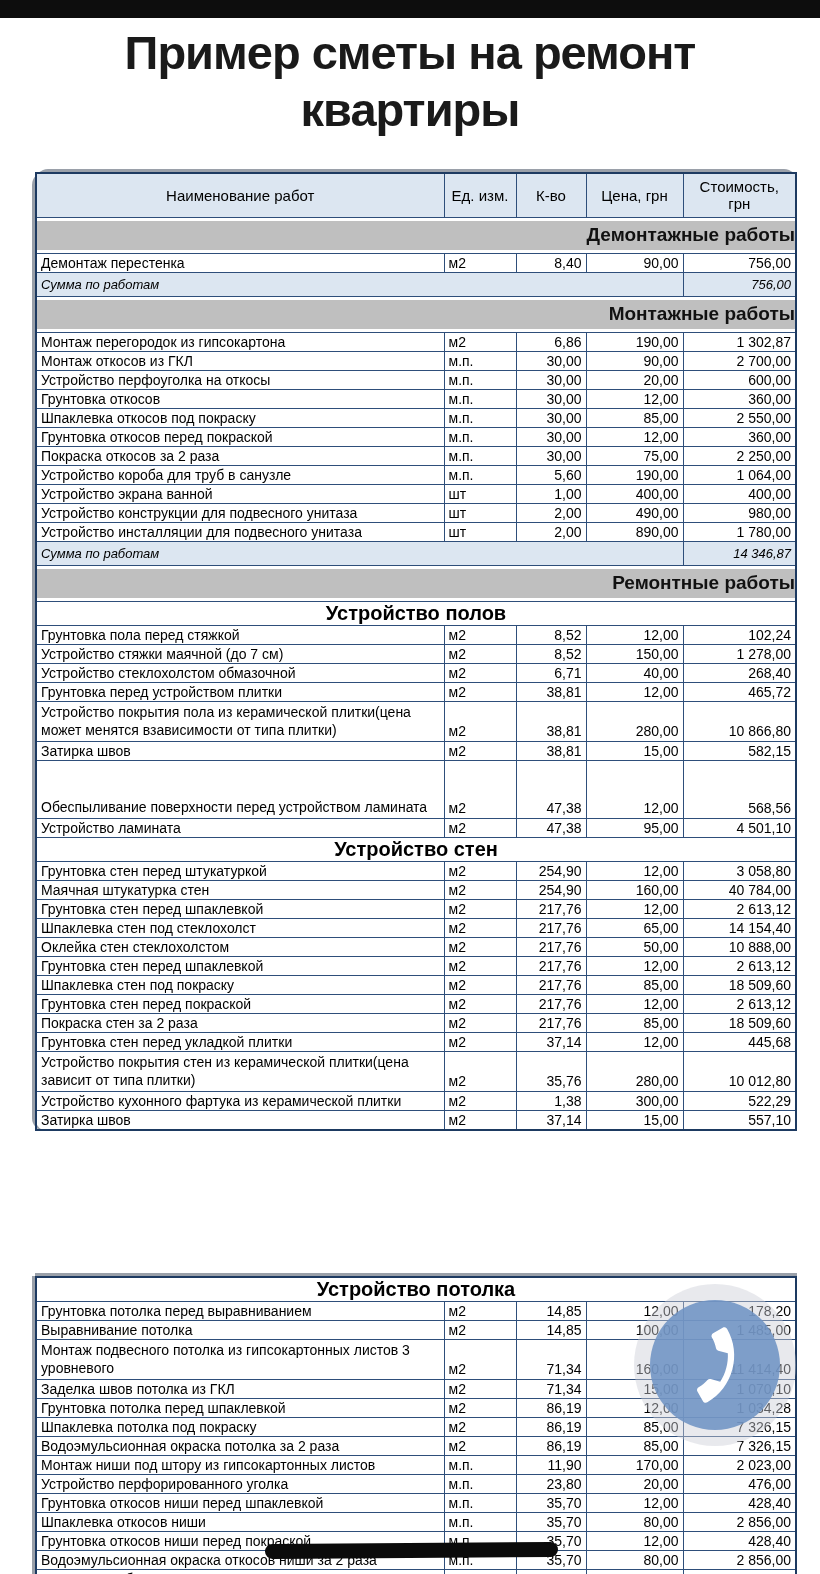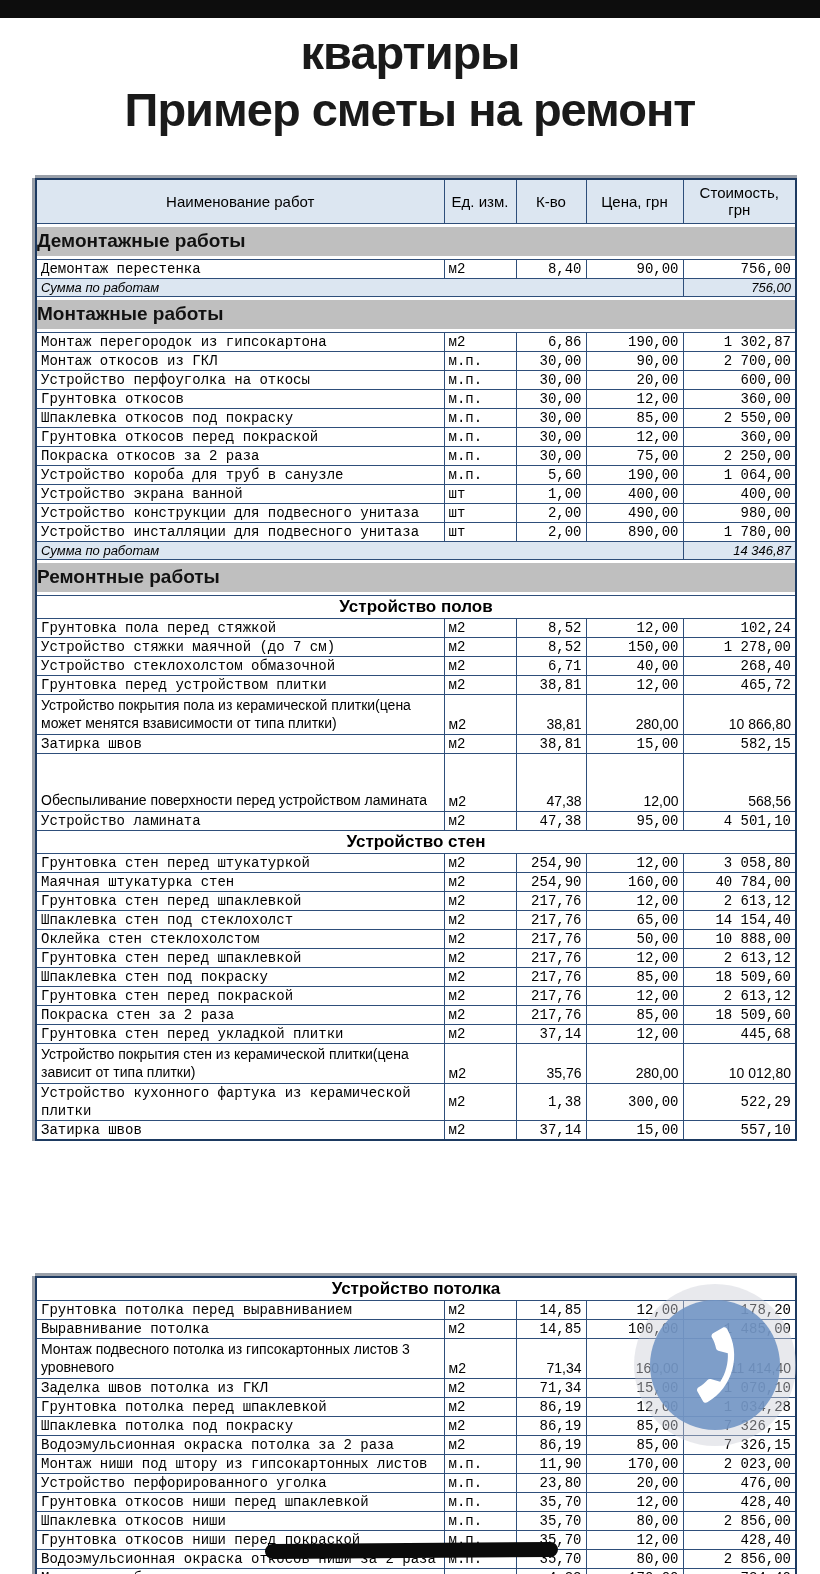--- a/index.html
+++ b/index.html
@@ -10,45 +10,45 @@
   .topbar{position:absolute;top:0;left:0;width:820px;height:18px;background:#0d0d0d;}
   .title{
     position:absolute;top:24px;left:0;width:820px;text-align:center;
     font-weight:bold;font-size:47px;line-height:57px;color:#1a1a1a;letter-spacing:-1px;
   }
   .est-table{
     position:absolute;left:35px;width:760px;border-collapse:collapse;table-layout:fixed;
     font-size:14px;background:#fff;
     box-shadow:-3px 0 0 #9aa0a9, 0 -3px 0 #9aa0a9;
   }
-  #table1{top:178px;}
+  #table1{top:172px;border-radius:13px;}
   #table2{top:1276px;padding-left:13px;}
   .est-table td,.est-table th{
     border:1.5px solid #2e4e7a;padding:0 4px;overflow:hidden;
   }
   .est-table{border:2px solid #1d3a61;}
   tr.h-head{height:44px;}
   tr.h-head th{
     background:#dce6f1;font-weight:normal;font-size:15px;text-align:center;vertical-align:middle;
   }
   tr.h-sec td{
     padding:0;background:#fff;border-left:2px solid #1d3a61;border-right:2px solid #1d3a61;
   }
   .secband{
     background:#bfbfbf;margin:3px 0;padding:3px 0 4px 0;
-    font-weight:bold;font-size:19px;text-align:left;color:#111;
+    font-weight:bold;font-size:19px;text-align:right;color:#111;
   }
   tr.h-sub{height:23px;}
-  tr.h-sub td{font-weight:bold;font-size:17px;text-align:center;vertical-align:middle;}
-  tr.h-sum{height:18px;}
+  tr.h-sub td{font-weight:bold;font-size:20px;text-align:center;vertical-align:middle;}
+  tr.h-sum{height:24px;}
   tr.h-sum td{
     background:#dce6f1;font-style:italic;font-size:13px;vertical-align:middle;
   }
   tr.h-sum td.sumval{text-align:right;}
-  tr.h-item{height:17px;font-family:Liberation Mono, monospace;}
+  tr.h-item{height:17px;}
   tr.h-tall2{height:40px;}
   tr.h-tall3{height:58px;padding-left:44px;}
   tr.h-item td{vertical-align:middle;}
   tr.h-tall2 td,tr.h-tall3 td{vertical-align:bottom;padding-bottom:2px;}
   td.c-name{text-align:left;line-height:18px;}
   td.c-unit{text-align:left;}
   td.c-qty,td.c-price,td.c-cost{text-align:right;}
   
   .phone-halo{
     position:absolute;left:634px;top:1284px;width:162px;height:162px;border-radius:50%;
@@ -64,22 +64,22 @@
     position:absolute;left:265px;top:1543px;width:293px;height:15px;background:#0b0b0b;
     border-radius:8px;transform:rotate(-0.4deg);
   }
 </style>
 </head>
 <body>
 
 <div class="topbar"></div>
 
 <div class="title">
+  <div>Пример сметы на ремонт</div>
   <div>квартиры</div>
-  <div>Пример сметы на ремонт</div>
 </div>
 
 <table class="est-table" id="table1">
   <colgroup>
     <col style="width:408px">
       <col style="width:72px">
       <col style="width:70px">
       <col style="width:97px">
       <col style="width:113px">
   </colgroup>

